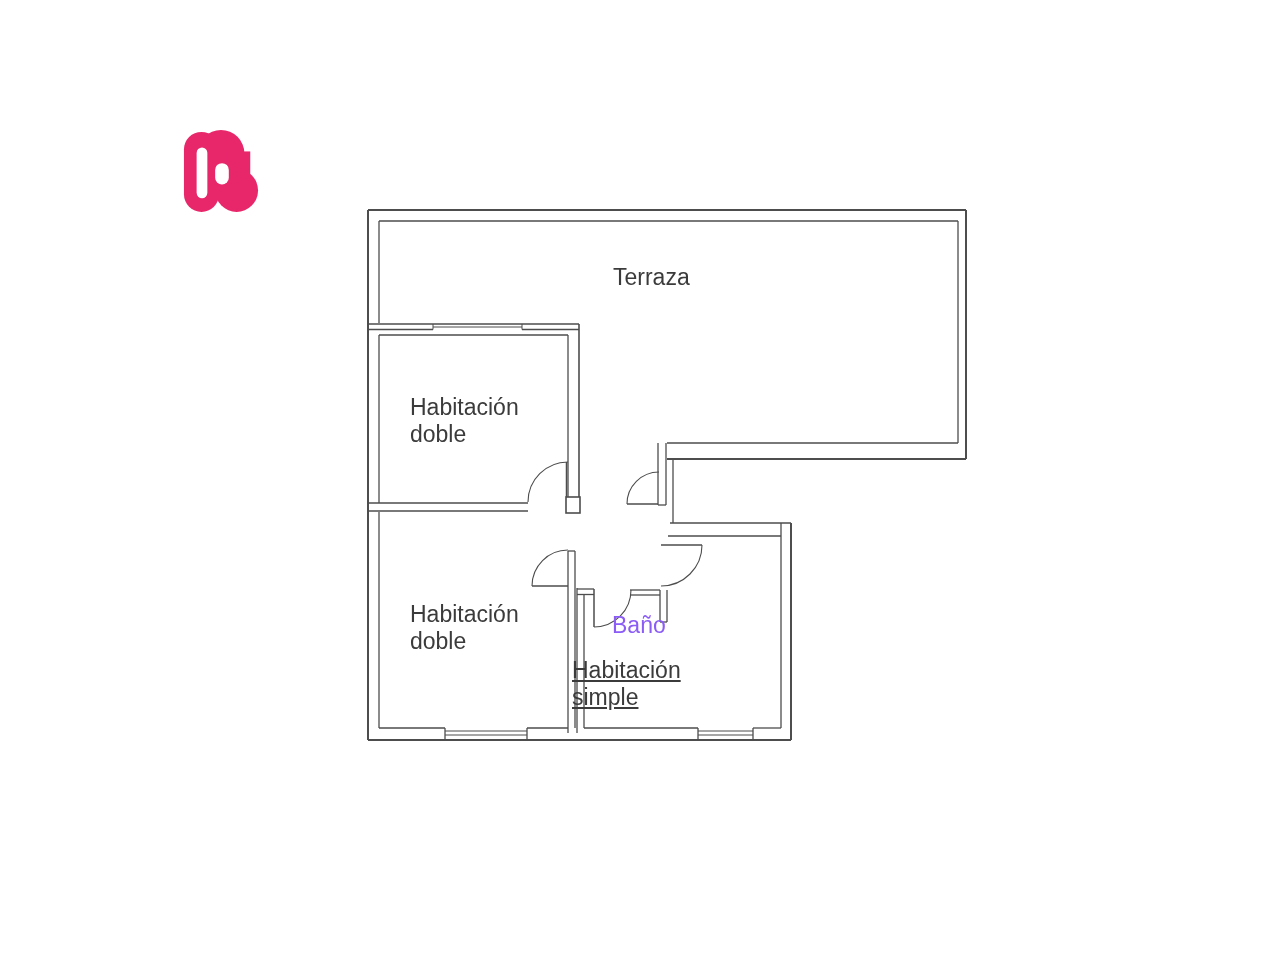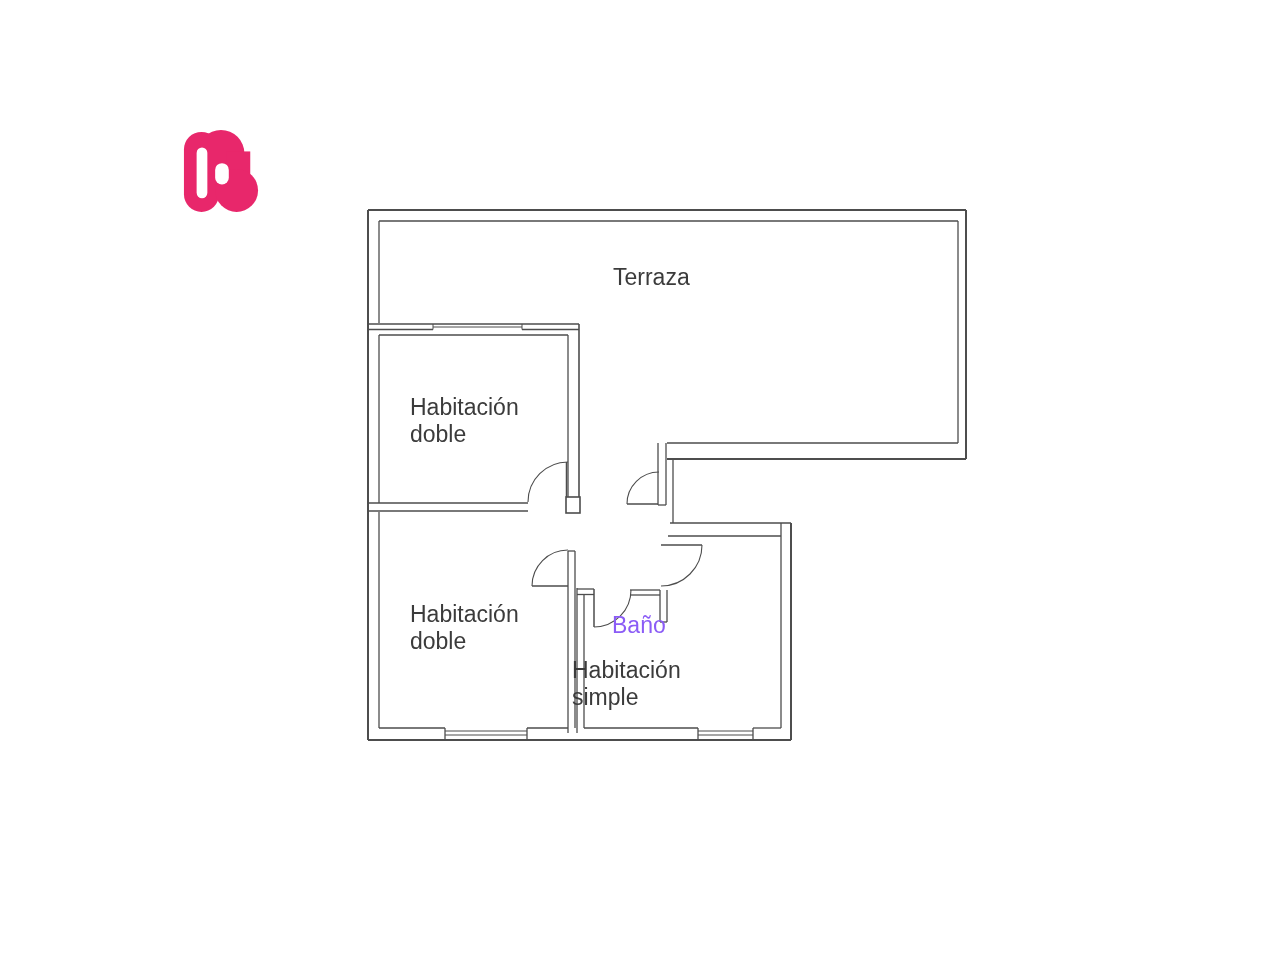--- a/index.html
+++ b/index.html
@@ -186,16 +186,16 @@
       <rect x="34" y="42" width="14" height="22" rx="7" fill="#ffffff"></rect>
     </g>
   </svg>
 
   <div class="room-label" style="left: 688px; top: 277px; color: rgb(59, 59, 59);">Terraza</div>
 
   <div class="room-label narrow" style="left: 475px; top: 421px; color: rgb(59, 59, 59);">Habitación doble</div>
 
   <div class="room-label narrow" style="left: 475px; top: 628px; color: rgb(59, 59, 59);">Habitación doble</div>
 
-  <div class="room-label narrow" style="left: 637px; top: 684px; color: rgb(59, 59, 59);">Habitación simple</div>
+  <div class="room-label narrow" style="left: 637px; top: 684px; color: rgb(59, 59, 59); text-decoration: underline;">Habitación simple</div>
 
   <div class="room-label" style="left: 687px; top: 625px; color: #8b5cf6;">Baño</div>
 </div>
 
 </body></html>

